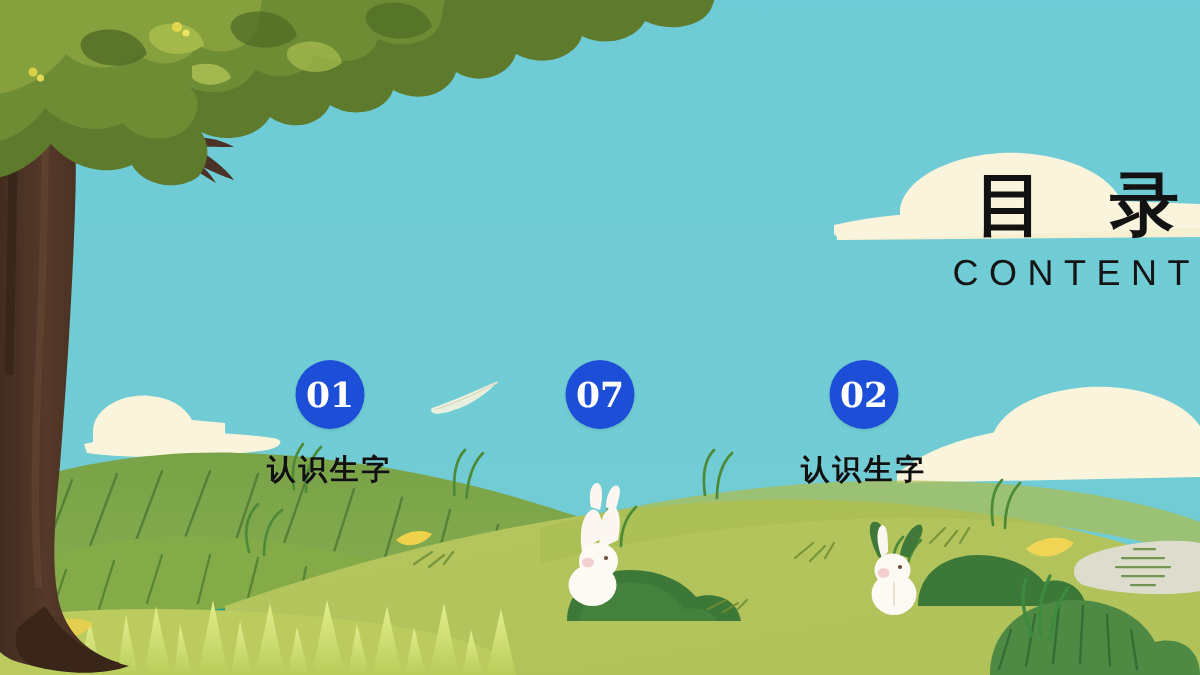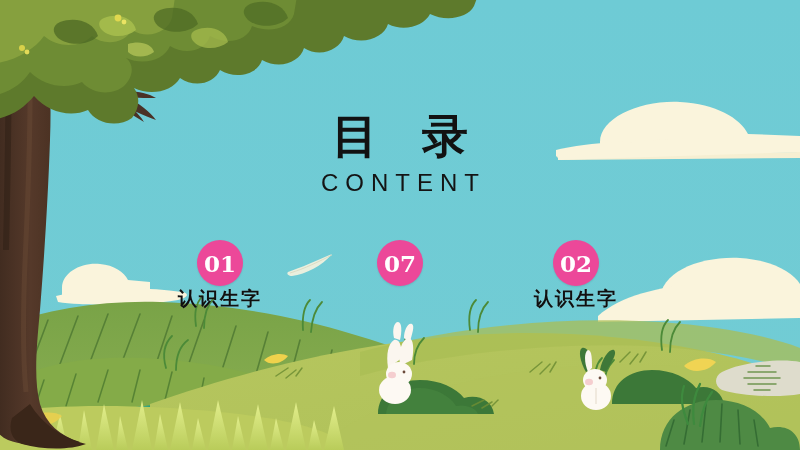--- a/index.html
+++ b/index.html
@@ -6,49 +6,49 @@
   #slide{
     position:relative;width:800px;height:450px;overflow:hidden;
     font-family:"Liberation Sans","DejaVu Sans",sans-serif;
     background:#6ECBD5;
   }
   .layer{position:absolute;left:0;top:0;width:800px;height:450px;}
   .layer svg{display:block;width:800px;height:450px;}
 
   
   #title-block{
-    position:absolute;left:0;top:110px;width:800px;text-align:center;z-index:40;
+    position:absolute;left:0;top:110px;width:800px;text-align:right;z-index:40;
   }
   #slide-title{
     font-size:46px;font-weight:bold;color:#121212;letter-spacing:14px;
     line-height:52px;margin:0;padding-left:14px;
     font-family:"DejaVu Sans","Liberation Sans",sans-serif;
   }
   #slide-subtitle{
     font-size:24px;font-weight:300;color:#141414;letter-spacing:7px;
     line-height:34px;margin:4px 0 0 0;padding-left:7px;
     font-family:Liberation Sans, sans-serif;
   }
 
   
   #content-items{position:absolute;left:0;top:240px;width:800px;height:110px;z-index:40;}
   .content-item{position:absolute;width:160px;text-align:center;}
   .item-badge{
     width:46px;height:46px;border-radius:50%;
-    background:#ec4899;margin:0 auto;
+    background:#1d4ed8;margin:0 auto;
     display:flex;align-items:center;justify-content:center;
     box-shadow:0 1px 2px rgba(0,0,0,.10);
   }
   .item-badge span{
     color:#FFFFFF;font-size:23px;font-weight:bold;letter-spacing:0px;
     font-family:"DejaVu Serif","Liberation Serif",serif;
     line-height:1;
   }
   .item-label{
-    margin-top:0;font-size:19px;font-weight:bold;color:#101010;
+    margin-top:14px;font-size:19px;font-weight:bold;color:#101010;
     letter-spacing:2px;white-space:nowrap;
     font-family:Liberation Sans, sans-serif;
     text-shadow:0 0 1px rgba(255,255,255,.25);
   }
   #item-0{left:140px;}
   #item-1{left:320px;}
   #item-2{left:496px;}
 </style>
 </head>
 <body>

